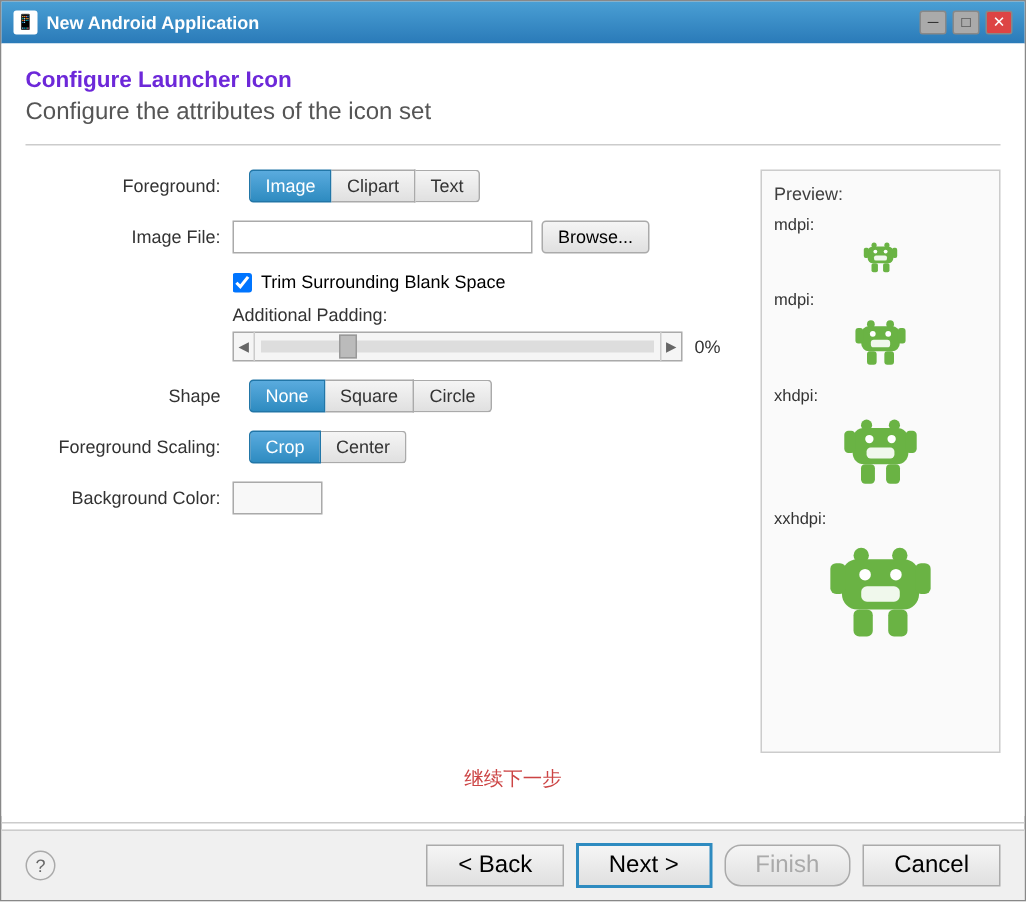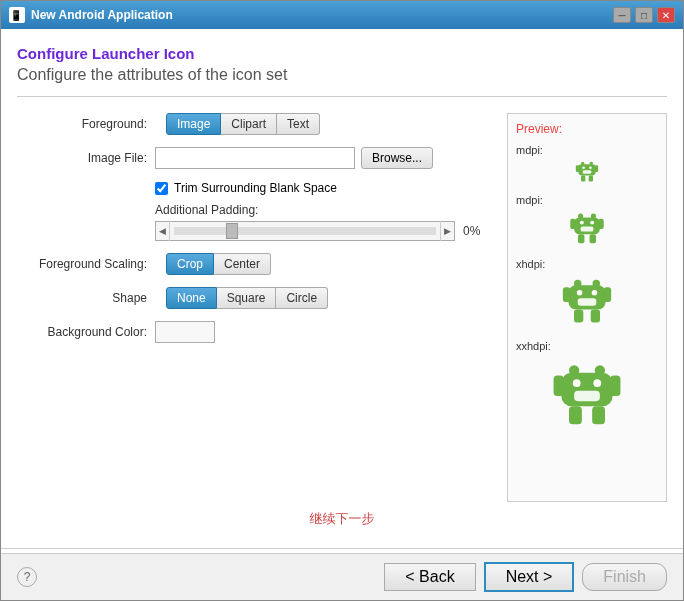--- a/index.html
+++ b/index.html
@@ -102,21 +102,21 @@
       width: 160px;
       border: 1px solid #ccc;
       background: #fafafa;
       padding: 8px;
       display: flex;
       flex-direction: column;
       align-items: center;
     }
     .preview-title {
       font-size: 12px;
-      color: #ef4444;
+      color: #404040;
       margin-bottom: 8px;
       align-self: flex-start;
     }
 
     .form-row {
       display: flex;
       align-items: center;
       margin-bottom: 12px;
     }
     .form-label {
@@ -380,33 +380,33 @@
             <div class="slider-left-arrow">◀</div>
             <div class="slider-track">
               <div class="slider-thumb"></div>
             </div>
             <div class="slider-right-arrow">▶</div>
           </div>
           <span class="slider-pct">0%</span>
         </div>
 
         <div class="form-row">
-          <span class="form-label">Foreground Scaling:</span>
-          <div class="btn-group">
-            <button class="btn active">Crop</button>
-            <button class="btn">Center</button>
-          </div>
-        </div>
-
-        <div class="form-row">
           <span class="form-label">Shape</span>
           <div class="btn-group">
             <button class="btn active">None</button>
             <button class="btn">Square</button>
             <button class="btn">Circle</button>
+          </div>
+        </div>
+
+        <div class="form-row">
+          <span class="form-label">Foreground Scaling:</span>
+          <div class="btn-group">
+            <button class="btn active">Crop</button>
+            <button class="btn">Center</button>
           </div>
         </div>
 
         <div class="form-row">
           <span class="form-label">Background Color:</span>
           <div class="color-box"></div>
         </div>
 
       </div>
 
@@ -500,14 +500,15 @@
     </div>
 
   </div>
 
   <div class="footer-divider"></div>
   <div class="footer-buttons">
     <div class="help-icon">?</div>
     <button class="footer-btn">&lt; Back</button>
     <button class="footer-btn primary">Next &gt;</button>
     <button class="footer-btn disabled">Finish</button>
+    <button class="footer-btn">Cancel</button>
   </div>
 </div>
 
 </body></html>

